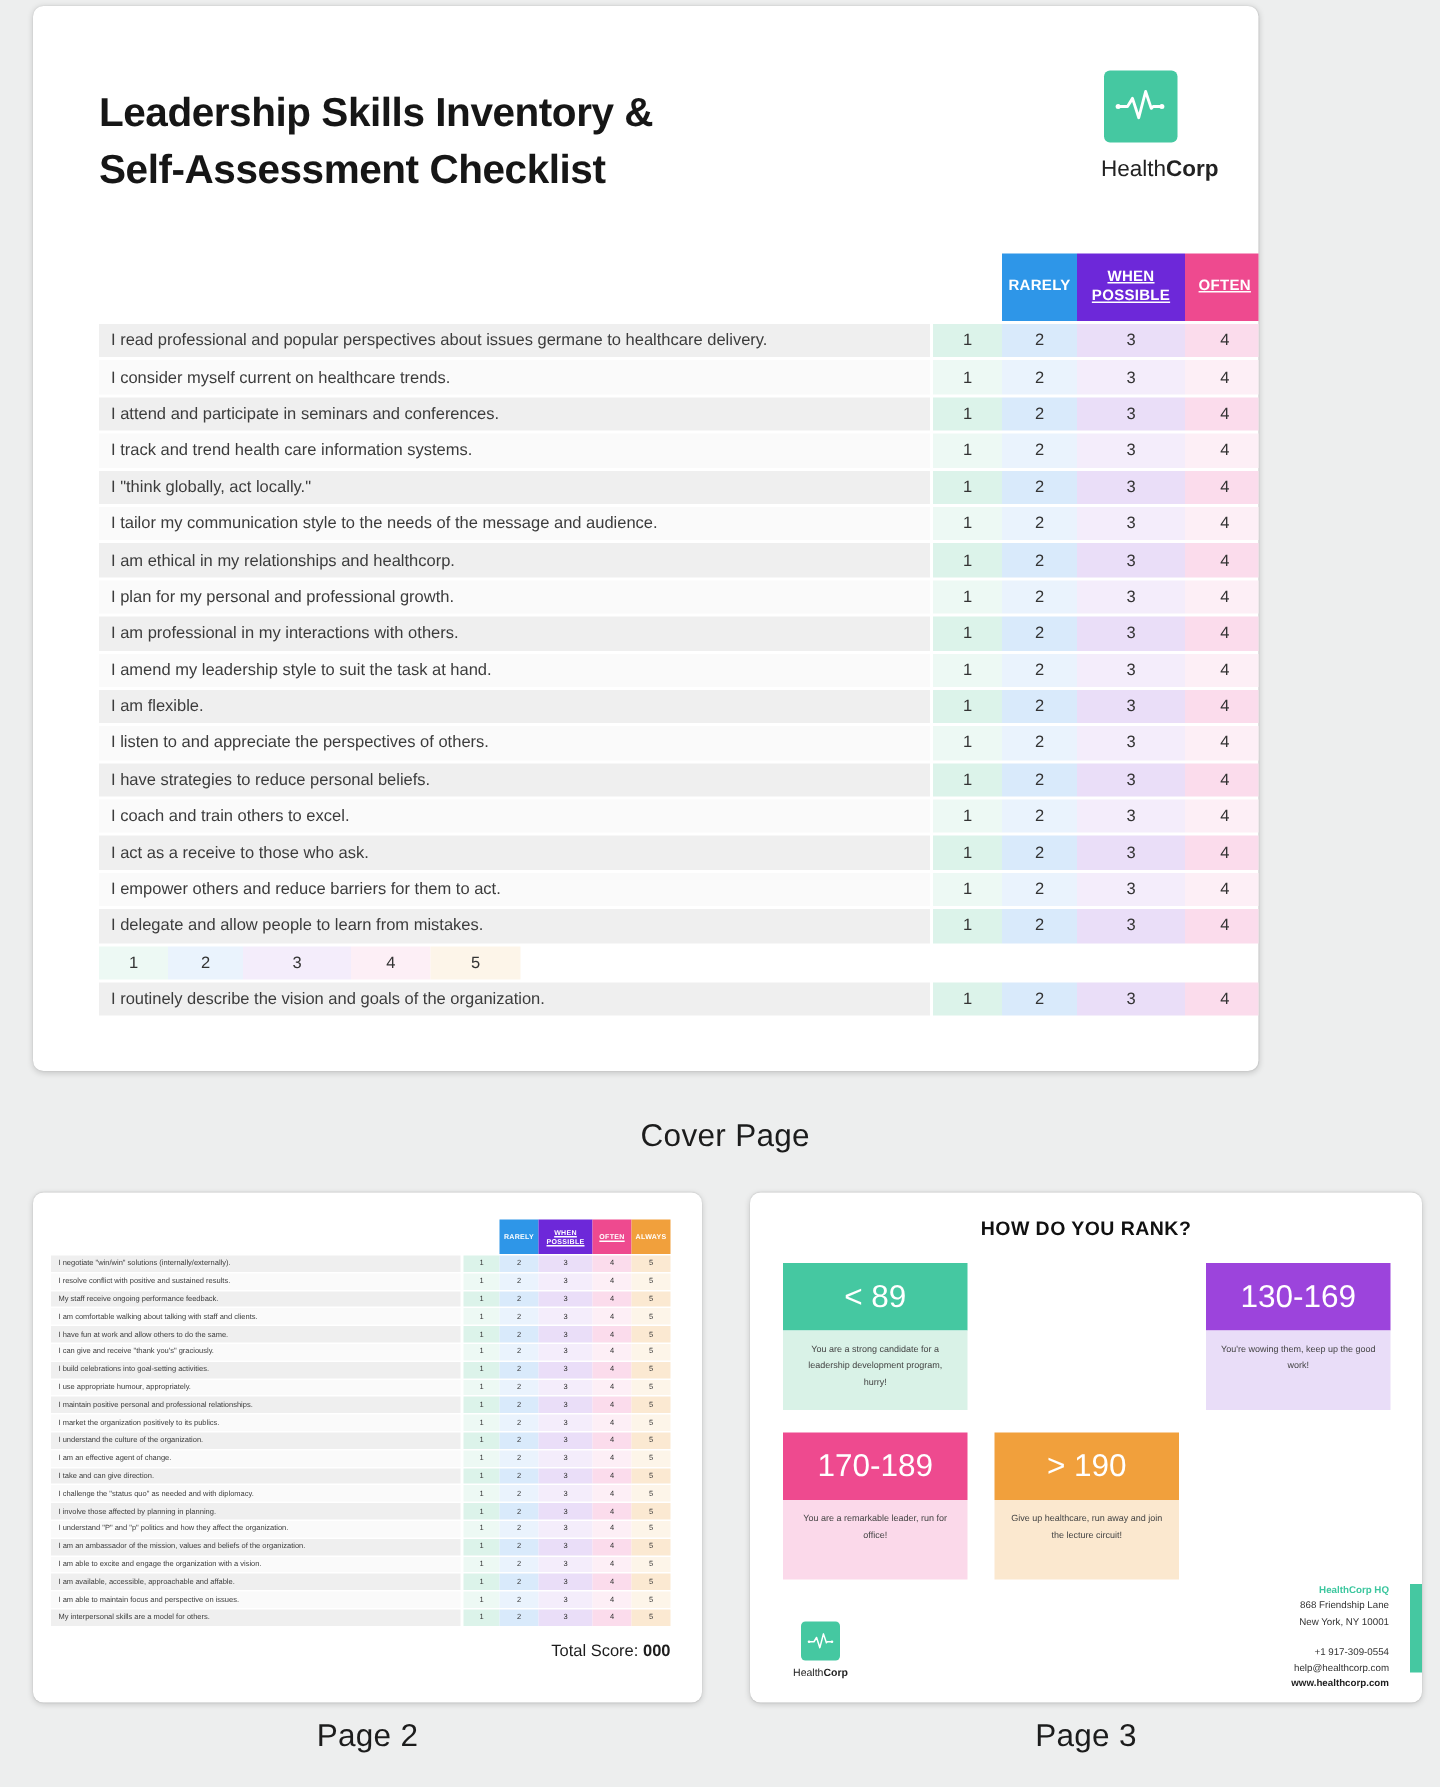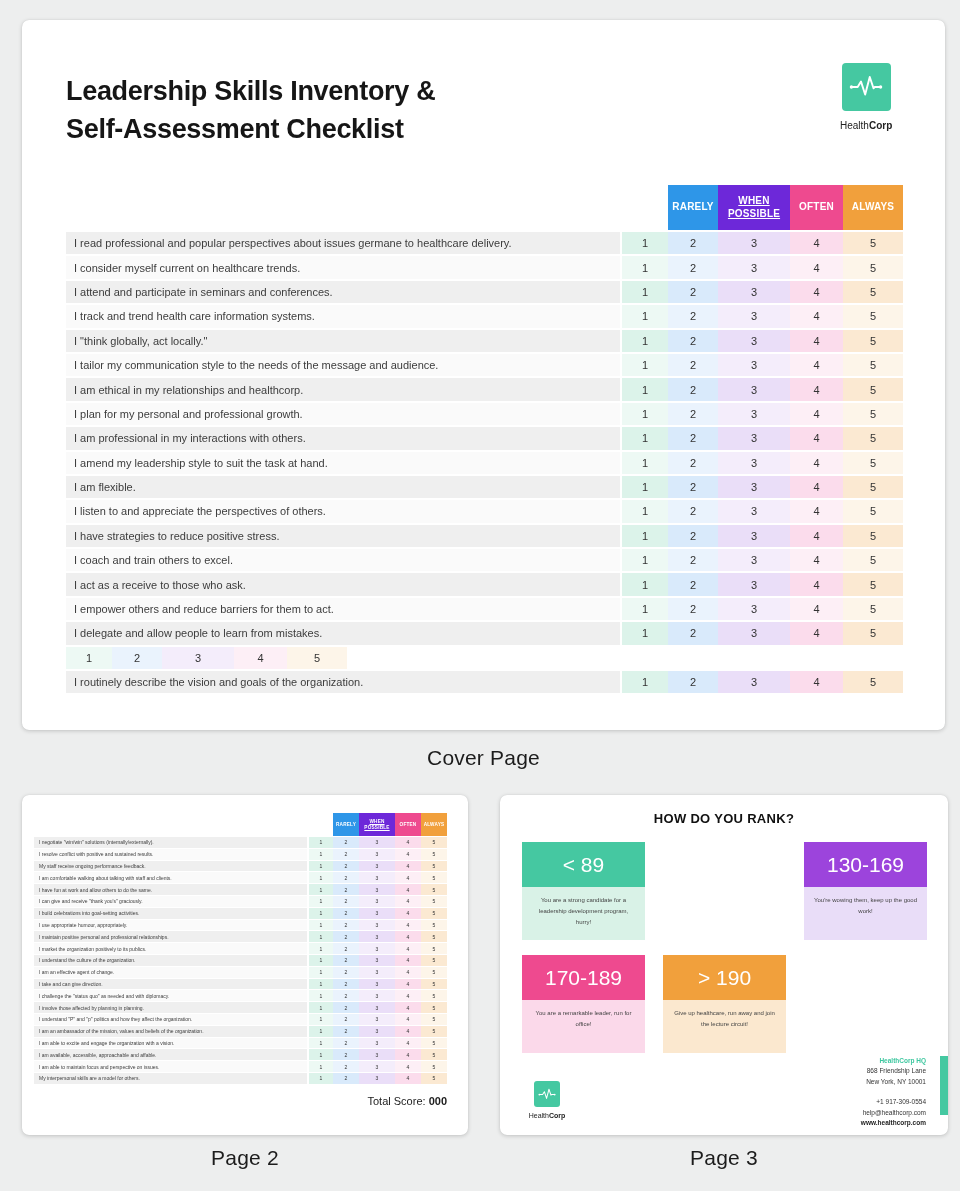--- a/index.html
+++ b/index.html
@@ -12,49 +12,49 @@
   }
   .card {
     position:absolute;
     background:#ffffff;
     border-radius:7px;
     box-shadow:0 1px 4px rgba(0,0,0,.18), 0 0 1px rgba(0,0,0,.12);
     overflow:hidden;
   }
 
   
-  .main-card { left:22px; top:20px; width:923px; height:710px; }
+  .main-card { left:22px; top:4px; width:817px; height:710px; }
   .doc-title {
     position:absolute; left:44px; top:52px;
     font-size:27px; line-height:38px; font-weight:700;
     letter-spacing:-0.3px; color:#161616;
   }
   .brand-logo { position:absolute; top:43px; right:53px; width:52px; text-align:center; }
   .logo-square {
     width:49px; height:48px; margin:0 auto;
     background:#45C8A1; border-radius:4px;
     display:flex; align-items:center; justify-content:center;
   }
   .logo-square svg { width:42px; height:40px; }
-  .brand-wordmark { margin-top:9px; font-size:10px; color:#222; white-space:nowrap; }
+  .brand-wordmark { margin-top:9px; font-size:15px; color:#222; white-space:nowrap; }
   .brand-wordmark b { font-weight:700; }
 
   
   .tbl { position:absolute; display:flex; flex-direction:column; }
   .trow, .thead { display:flex; }
   .cell { display:flex; align-items:center; }
   .num { justify-content:center; }
   .hd {
     color:#fff; font-weight:700; text-align:center;
     align-items:center; justify-content:center; line-height:1.25;
   }
   .hd.k0 { background:#701a75;margin-top:48px; }
   .hd.k1 { background:#2E96E8; }
   .hd.k2 { background:#6d28d9;text-decoration:underline; }
-  .hd.k3 { background:#EE4A8F; }
+  .hd.k3 { background:#EE4A8F;text-decoration:underline; }
   .hd.k4 { background:#F1A03C; }
   .tbody .trow:nth-of-type(odd) .s  { background:#EFEFEF; }
   .tbody .trow:nth-of-type(even) .s { background:#FAFAFA; }
   .tbody .trow:nth-of-type(odd) .k0  { background:#DCF3EA; }
   .tbody .trow:nth-of-type(even) .k0 { background:#EDF9F4; }
   .tbody .trow:nth-of-type(odd) .k1  { background:#D9EAFB; }
   .tbody .trow:nth-of-type(even) .k1 { background:#EAF3FD; }
   .tbody .trow:nth-of-type(odd) .k2  { background:#EADEF8; }
   .tbody .trow:nth-of-type(even) .k2 { background:#F4EDFB; }
   .tbody .trow:nth-of-type(odd) .k3  { background:#FBDCEC; }
@@ -282,21 +282,21 @@
         <div class="trow">
           <div class="cell s">I listen to and appreciate the perspectives of others.</div>
           <div class="cell num k0">1</div>
           <div class="cell num k1">2</div>
           <div class="cell num k2">3</div>
           <div class="cell num k3">4</div>
           <div class="cell num k4">5</div>
         </div>
 
         <div class="trow">
-          <div class="cell s">I have strategies to reduce positive stress.</div>
+          <div class="cell s">I have strategies to reduce personal beliefs.</div>
           <div class="cell num k0">1</div>
           <div class="cell num k1">2</div>
           <div class="cell num k2">3</div>
           <div class="cell num k3">4</div>
           <div class="cell num k4">5</div>
         </div>
 
         <div class="trow">
           <div class="cell s">I coach and train others to excel.</div>
           <div class="cell num k0">1</div>

